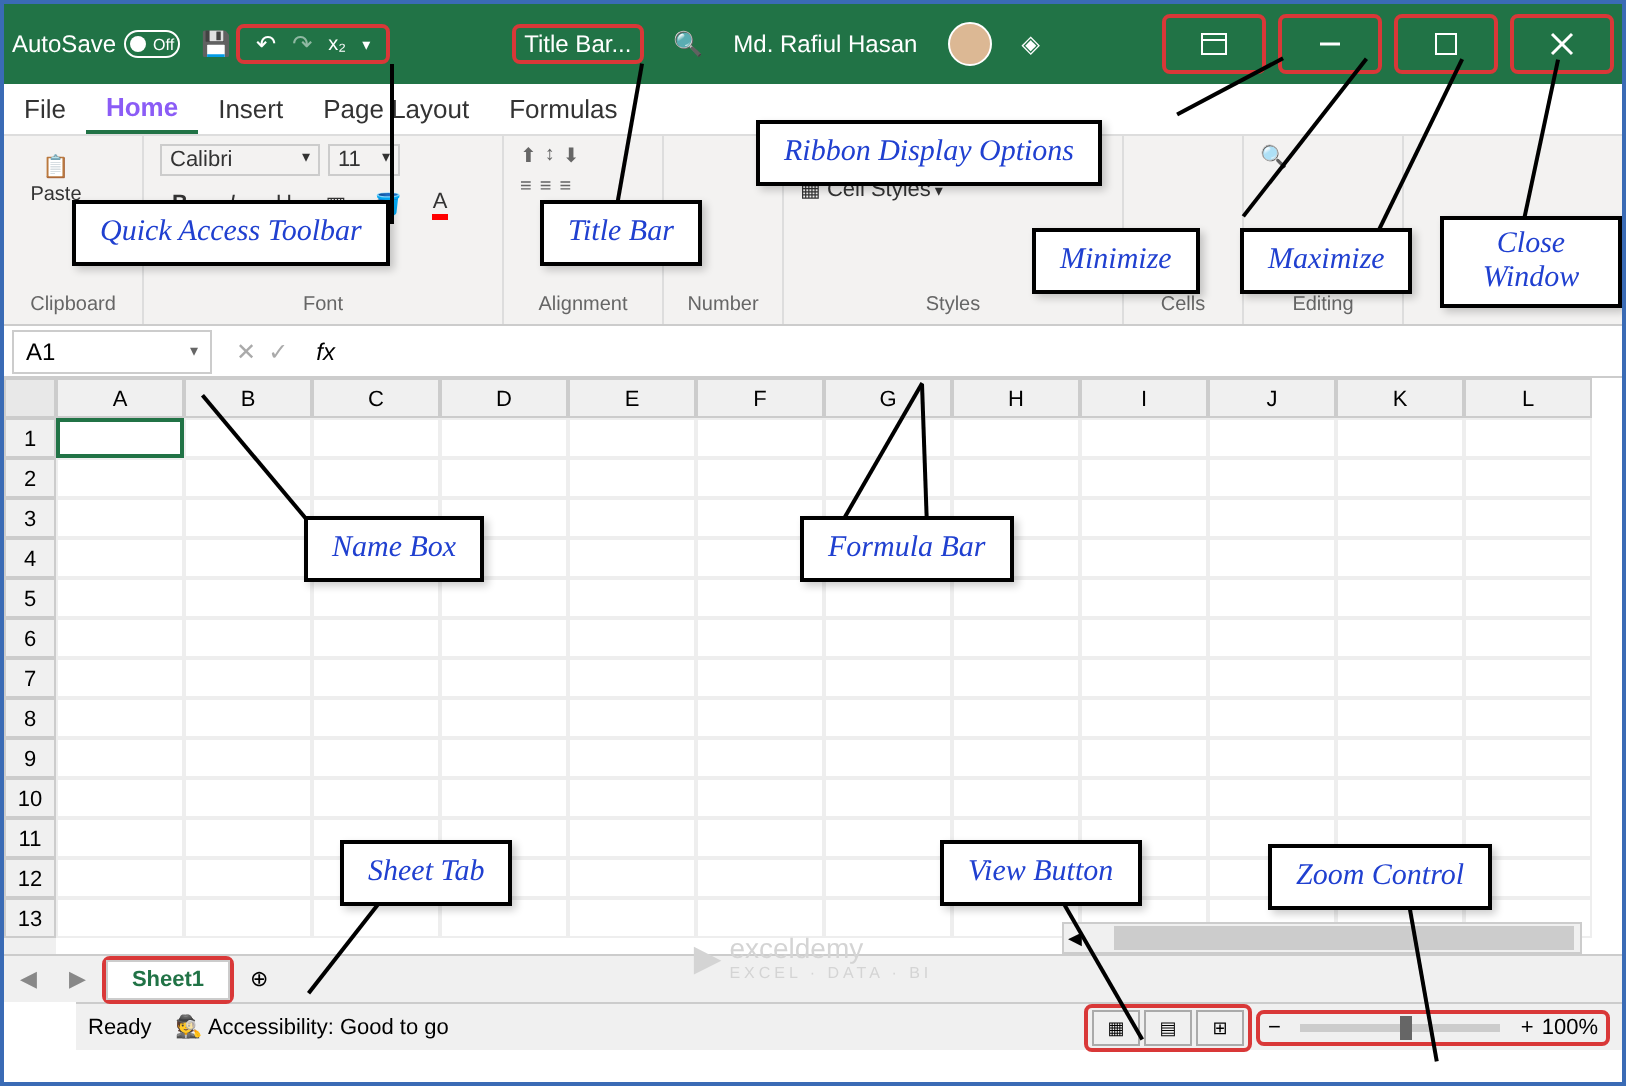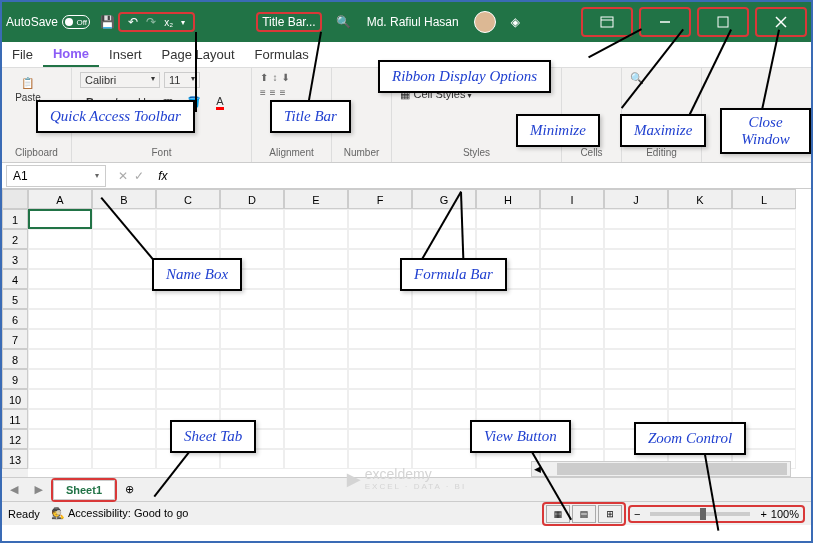--- a/index.html
+++ b/index.html
@@ -45,21 +45,21 @@
 .ch { width: 64px; background: #f0f0f0; border: 1px solid #ccc; text-align: center; font-size: 11px; line-height: 20px; }
 .data-rows .row { display: flex; height: 20px; }
 .cell { width: 64px; border: 1px solid #eee; }
 .cell.selected { border: 2px solid #217346; }
 
 .sheet-tabs { height: 24px; background: #f0f0f0; display: flex; align-items: center; font-size: 11px; border-top: 1px solid #ccc; }
 .sheet-nav { padding: 0 8px; color: #888; }
 .sheet-tab { padding: 3px 12px; background: #fff; border: 1px solid #ccc; color: #217346; font-weight: 600; }
 .sheet-add { padding: 0 8px; cursor: pointer; }
 
-.statusbar { height: 24px; background: #f0f0f0; display: flex; align-items: center; font-size: 11px; border-top: 1px solid #ccc; padding: 0 6px; gap: 12px; }
+.statusbar { height: 24px; background: #f0f0f0; display: flex; align-items: center; font-size: 11px; border-top: 1px solid #ccc; padding: 0 6px; gap: 12px; margin-left: 36px; }
 .status-right { margin-left: auto; display: flex; align-items: center; gap: 2px; }
 .viewbtn { width: 24px; height: 18px; border: 1px solid #aaa; display: flex; align-items: center; justify-content: center; cursor: pointer; font-size: 9px; }
 .zoom-slider { width: 100px; height: 4px; background: #ccc; position: relative; margin: 0 6px; }
 .zoom-slider::after { content: ''; position: absolute; width: 6px; height: 12px; background: #666; left: 50%; top: -4px; }
 
 .callout { position: absolute; background: #fff; border: 2px solid #000; padding: 6px 12px; font-size: 15px; color: #2040d0; font-style: italic; font-family: 'Comic Sans MS', cursive; box-shadow: 2px 2px 4px rgba(0,0,0,.2); z-index: 100; text-align: center; }
 .callout-line { position: absolute; background: #000; z-index: 99; transform-origin: top left; height: 2px; }
 
 .watermark { position: absolute; bottom: 50px; left: 50%; transform: translateX(-50%); color: #d4d4d4; font-size: 14px; display: flex; align-items: center; gap: 4px; z-index: 50; }
 .watermark .sub { font-size: 8px; letter-spacing: 2px; }

